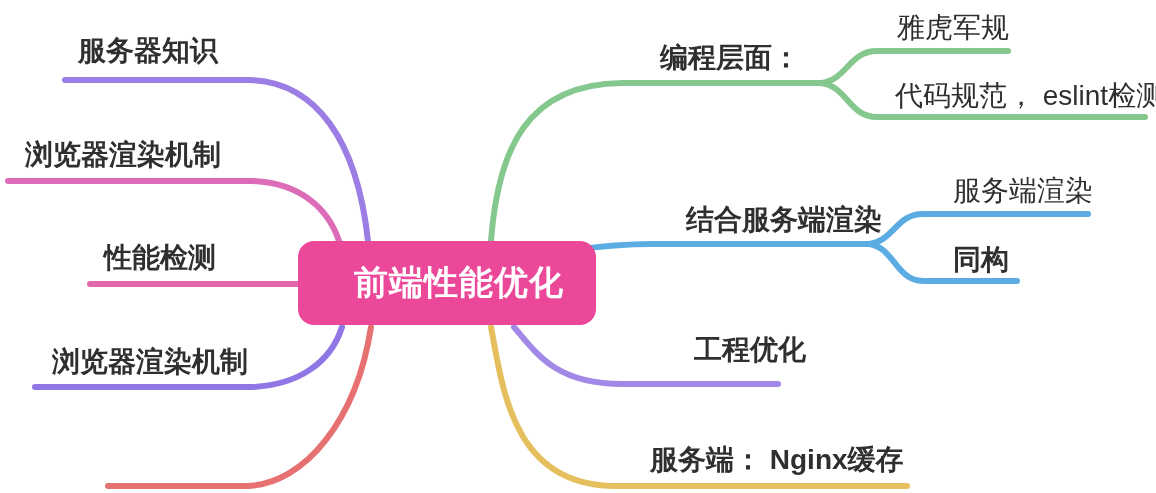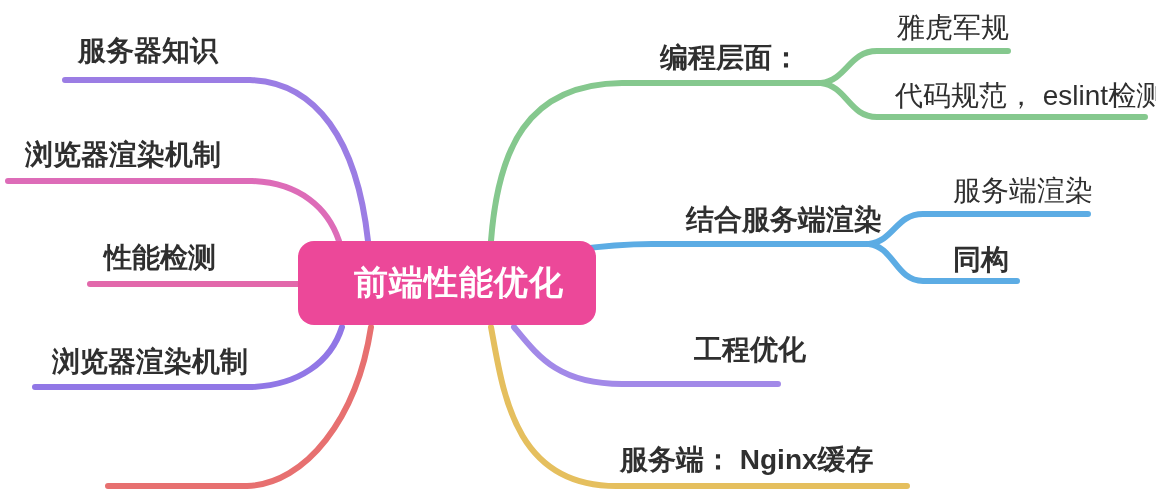--- a/index.html
+++ b/index.html
@@ -83,15 +83,15 @@
 
   <div class="label lv1" style="left:660px; top:43px;">编程层面：</div>
   <div class="label lv2" style="left:897px; top:13px;">雅虎军规</div>
   <div class="label lv2" style="left:895px; top:81px;">代码规范， eslint检测</div>
 
   <div class="label lv1" style="left:686px; top:205px;font-family:Liberation Serif, serif;">结合服务端渲染</div>
   <div class="label lv2" style="left:953px; top:176px;">服务端渲染</div>
   <div class="label lv2" style="left:953px; top:245px;font-weight:bold;">同构</div>
 
   <div class="label lv1" style="left:650px; top:335px;margin-left:44px;">工程优化</div>
-  <div class="label lv1" style="left:620px; top:445px;">服务端： Nginx缓存</div>
+  <div class="label lv1" style="left:650px; top:445px;">服务端： Nginx缓存</div>
 
 </div>
 
 </body></html>

